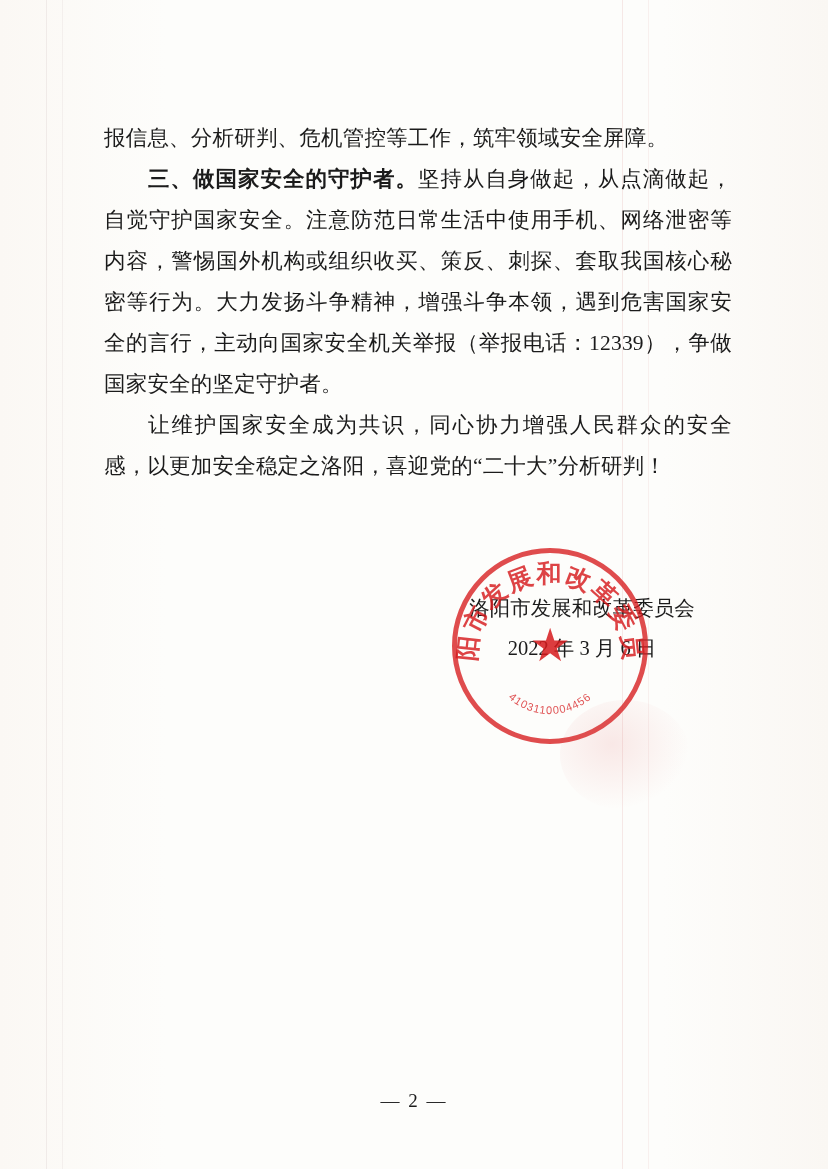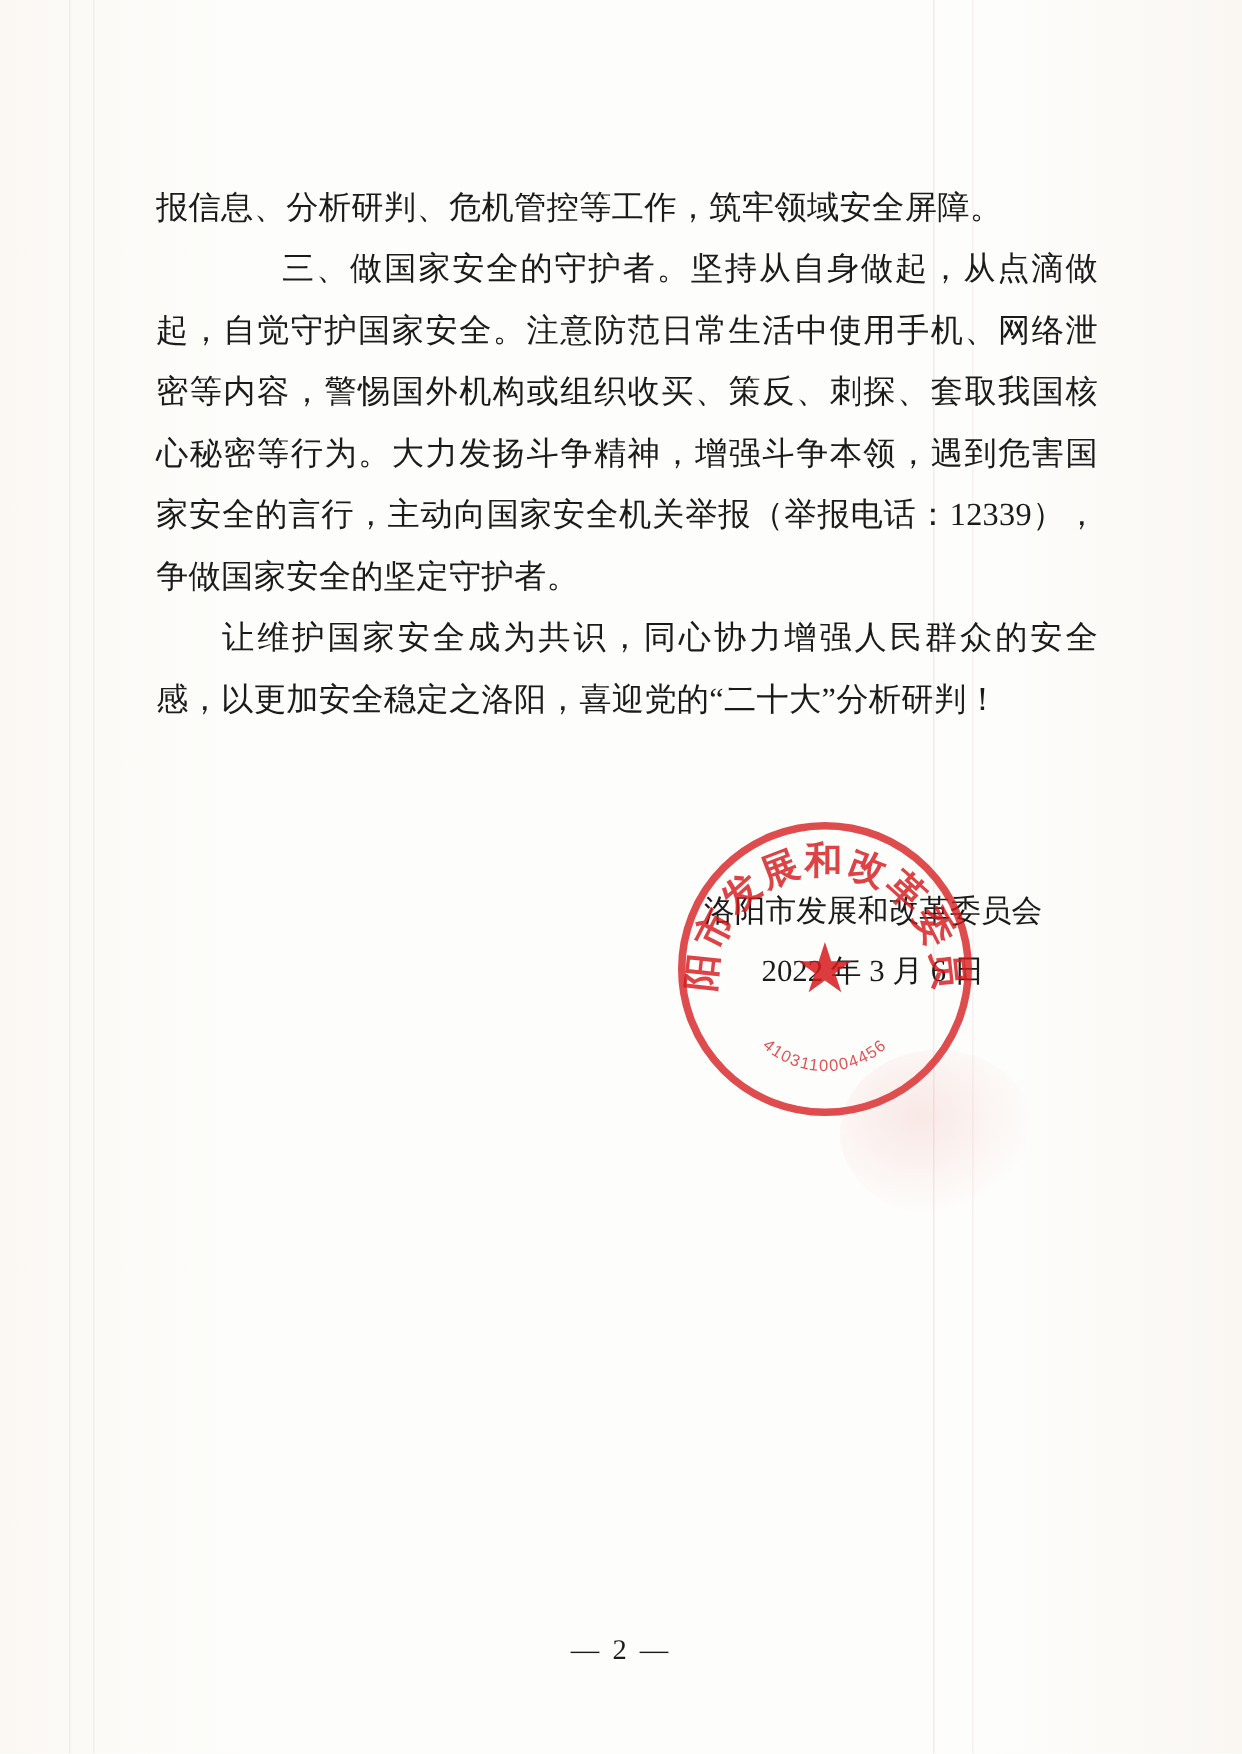--- a/index.html
+++ b/index.html
@@ -48,22 +48,21 @@
     text-justify: inter-character;
     margin: 0;
   }
   .para + .para {
     margin-top: 0;
   }
   .indent {
     text-indent: 44px;
   }
   .bold-lead {
-    font-weight: normal;
-    margin-left: 40px;
+    font-weight: bold;
   }
 
   .signature {
     position: absolute;
     right: 96px;
     top: 588px;
     width: 300px;
     text-align: center;
     font-size: 20.5px;
     line-height: 40px;

